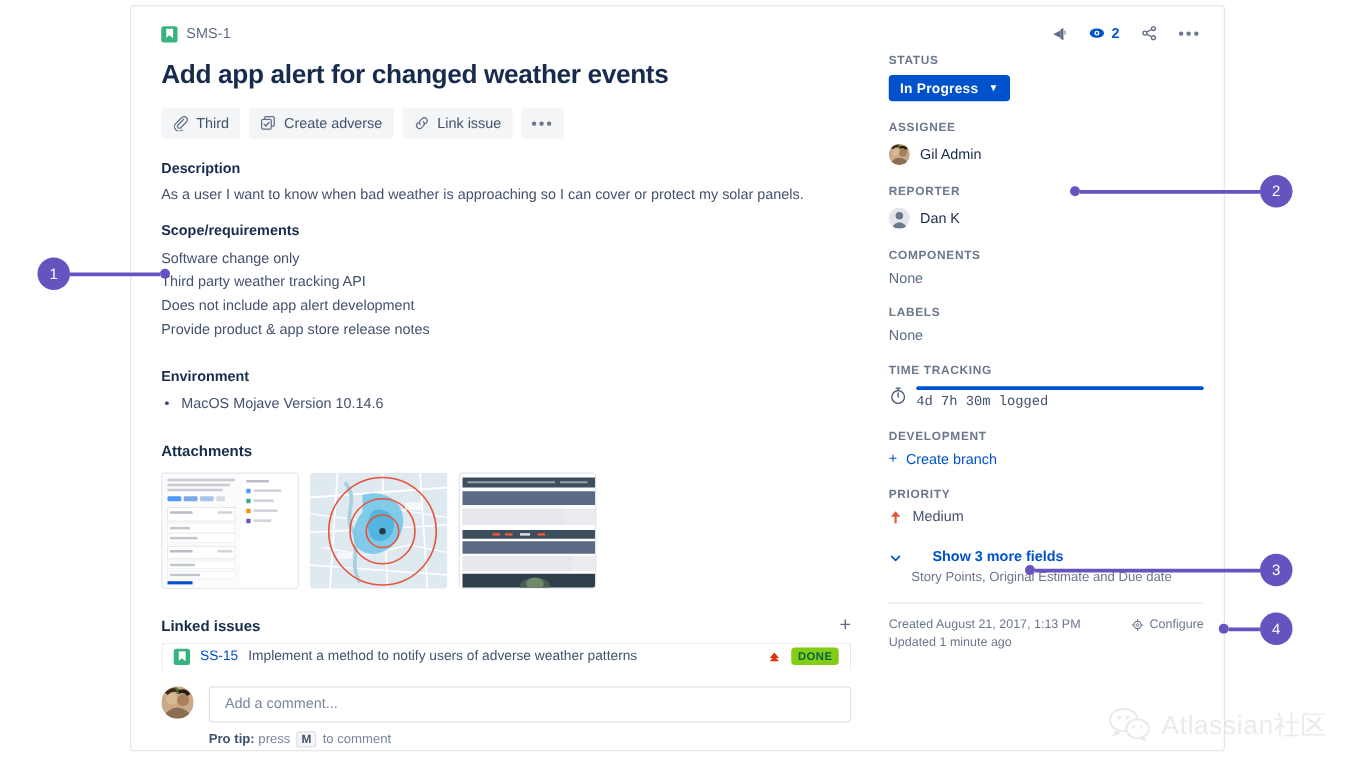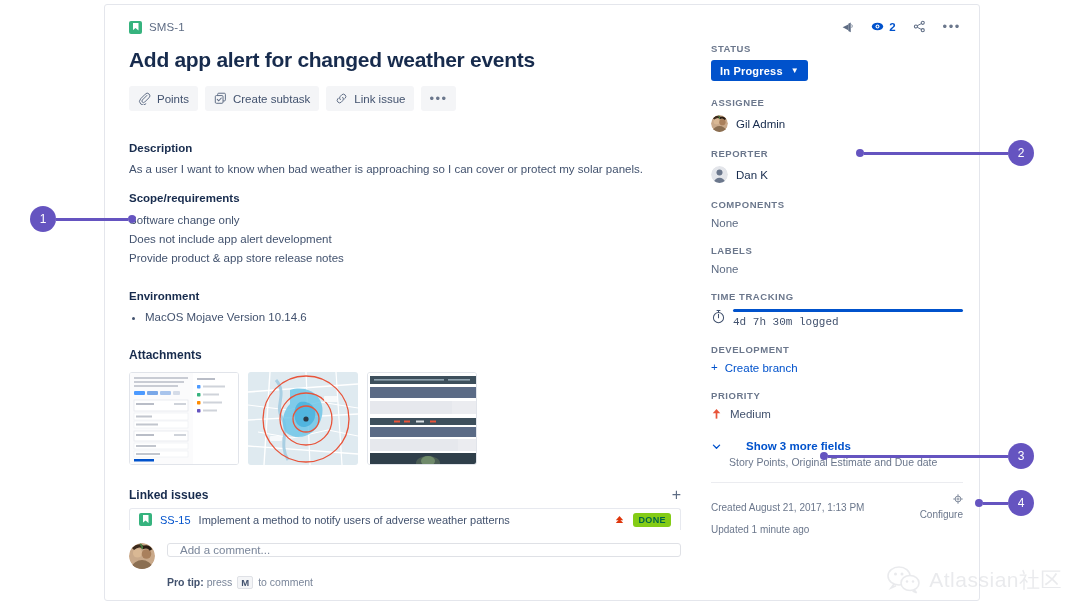--- a/index.html
+++ b/index.html
@@ -52,21 +52,21 @@
     display: flex; align-items: center; gap: 6px;
     height: 25px; padding: 0 9px;
     background: #f4f5f7; border-radius: 3px;
     font-size: 11.5px; color: #42526e; cursor: pointer;
   }
   .act-btn.more { padding: 0 8px; letter-spacing: 1.5px; font-size: 13px; color: #6b778c; }
   .act-ico { width: 13px; height: 13px; flex: none; display: block; }
 
   .sec-head {
     font-size: 11.5px; font-weight: bold; color: #172b4d;
-    margin-top: 31px; letter-spacing: 0;
+    margin-top: 18px; letter-spacing: 0;
   }
   .sec-head.tight { margin-top: 14px; }
   .body-txt { font-size: 11.5px; color: #42526e; margin-top: 7px; line-height: 1.45; }
   .req-line { font-size: 11.5px; color: #42526e; line-height: 1.65; }
   .req-list { margin-top: 7px; }
   .env-list { margin-top: 7px; padding-left: 16px; }
   .env-list li { font-size: 11.5px; color: #42526e; line-height: 1.5; }
 
   
   .attach-head { font-size: 12px; font-weight: bold; color: #172b4d; margin-top: 22px; }
@@ -94,21 +94,21 @@
   .lnk-sum { font-size: 11px; color: #42526e; flex: 1; white-space: nowrap; overflow: hidden; }
   .done-badge {
     font-size: 9px; font-weight: bold; color: #006644; background: #84cc16;
     border-radius: 3px; padding: 2px 5px; letter-spacing: .4px;
   }
 
   
   .comment-row { display: flex; align-items: flex-start; gap: 12px; margin-top: 13px; }
   .avatar-lg { width: 26px; height: 26px; border-radius: 50%; flex: none; overflow: hidden; }
   .comment-box {
-    flex: 1; height: 14px; border: 1px solid #dfe1e6; border-radius: 3px;
+    flex: 1; height: 29px; border: 1px solid #dfe1e6; border-radius: 3px;
     display: flex; align-items: center; padding: 0 12px;
     font-size: 11.5px; color: #7a869a; background: #fff;
   }
   .protip { margin-left: 38px; margin-top: 7px; font-size: 10.5px; color: #7a869a; }
   .protip b { color: #42526e; }
   .kbd {
     display: inline-block; background: #f4f5f7; border: 1px solid #dfe1e6;
     border-radius: 2px; padding: 0 3px; font-size: 9.5px; font-weight: bold;
     color: #42526e; margin: 0 2px;
   }
@@ -149,21 +149,21 @@
   .prio-row { display: flex; align-items: center; gap: 8px; margin-top: 7px; }
   .prio-name { font-size: 11.5px; color: #42526e; }
 
   .showmore { display: flex; align-items: center; gap: 24px; margin-top: 20px; cursor: pointer; }
   .showmore-txt { font-size: 11.5px; color: #0052cc; font-weight: bold; }
   .showmore-sub { font-size: 10.5px; color: #6b778c; margin-top: 4px; margin-left: 18px; }
 
   .meta-sep { border-top: 1px solid #ebecf0; margin-top: 14px; padding-top: 11px; }
   .meta-top { display: flex; align-items: center; justify-content: space-between; }
   .meta-txt { font-size: 10px; color: #6b778c; }
-  .cfg { display: flex; align-items: flex-end; gap: 5px; cursor: pointer; flex-direction: column; }
+  .cfg { display: flex; align-items: center; gap: 5px; cursor: pointer; }
 
   
   .hdr-icons {
     position: absolute; right: 18px; top: 14px;
     display: flex; align-items: center; gap: 17px;
   }
   .hdr-ic { display: flex; align-items: center; gap: 5px; cursor: pointer; }
   .watch-count { font-size: 11.5px; color: #0052cc; font-weight: bold; }
   .dots { letter-spacing: 1.6px; font-size: 13px; color: #6b778c; cursor: pointer; }
 
@@ -228,46 +228,47 @@
         <span class="issue-key">SMS-1</span>
       </div>
 
       <div class="issue-title">Add app alert for changed weather events</div>
 
       <div class="action-row">
         <div class="act-btn">
           <svg class="act-ico" viewBox="0 0 16 16">
             <path d="M11 4.2L5.4 9.8a1.9 1.9 0 002.7 2.7l5.3-5.3a3.2 3.2 0 10-4.5-4.5L3.3 8.3a4.5 4.5 0 006.4 6.4" fill="none" stroke="#5e6c84" stroke-width="1.2" stroke-linecap="round"></path>
           </svg>
-          <span>Points</span>
+          <span>Third</span>
         </div>
         <div class="act-btn">
           <svg class="act-ico" viewBox="0 0 16 16">
             <rect x="4.5" y="1.5" width="9.5" height="9.5" rx="1.3" fill="none" stroke="#5e6c84" stroke-width="1.2"></rect>
             <rect x="1.6" y="4.4" width="9.5" height="9.5" rx="1.3" fill="#f4f5f7" stroke="#5e6c84" stroke-width="1.2"></rect>
             <path d="M4 9l1.8 1.8L9 7.4" fill="none" stroke="#5e6c84" stroke-width="1.3" stroke-linecap="round"></path>
           </svg>
-          <span>Create subtask</span>
+          <span>Create adverse</span>
         </div>
         <div class="act-btn">
           <svg class="act-ico" viewBox="0 0 16 16">
             <path d="M6.5 9.5a3 3 0 010-4.2l2-2a3 3 0 014.2 4.2l-1 1" fill="none" stroke="#5e6c84" stroke-width="1.2" stroke-linecap="round"></path>
             <path d="M9.5 6.5a3 3 0 010 4.2l-2 2a3 3 0 01-4.2-4.2l1-1" fill="none" stroke="#5e6c84" stroke-width="1.2" stroke-linecap="round"></path>
           </svg>
           <span>Link issue</span>
         </div>
         <div class="act-btn more">•••</div>
       </div>
 
       <div class="sec-head">Description</div>
       <div class="body-txt">As a user I want to know when bad weather is approaching so I can cover or protect my solar panels.</div>
 
       <div class="sec-head tight">Scope/requirements</div>
       <div class="req-list">
         <div class="req-line">Software change only</div>
+        <div class="req-line">Third party weather tracking API</div>
         <div class="req-line">Does not include app alert development</div>
         <div class="req-line">Provide product &amp; app store release notes</div>
       </div>
 
       <div class="sec-head" style="margin-top:22px">Environment</div>
       <ul class="env-list">
         <li>MacOS Mojave Version 10.14.6</li>
       </ul>
 
       <div class="attach-head">Attachments</div>

